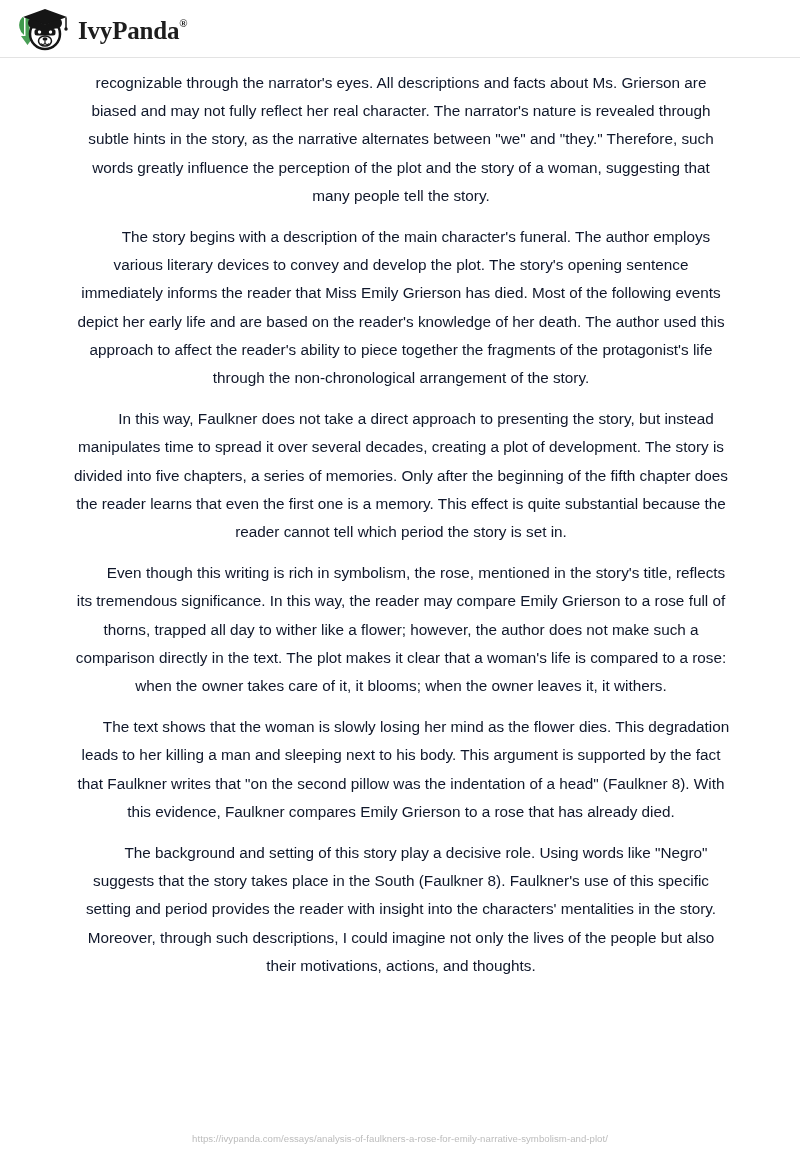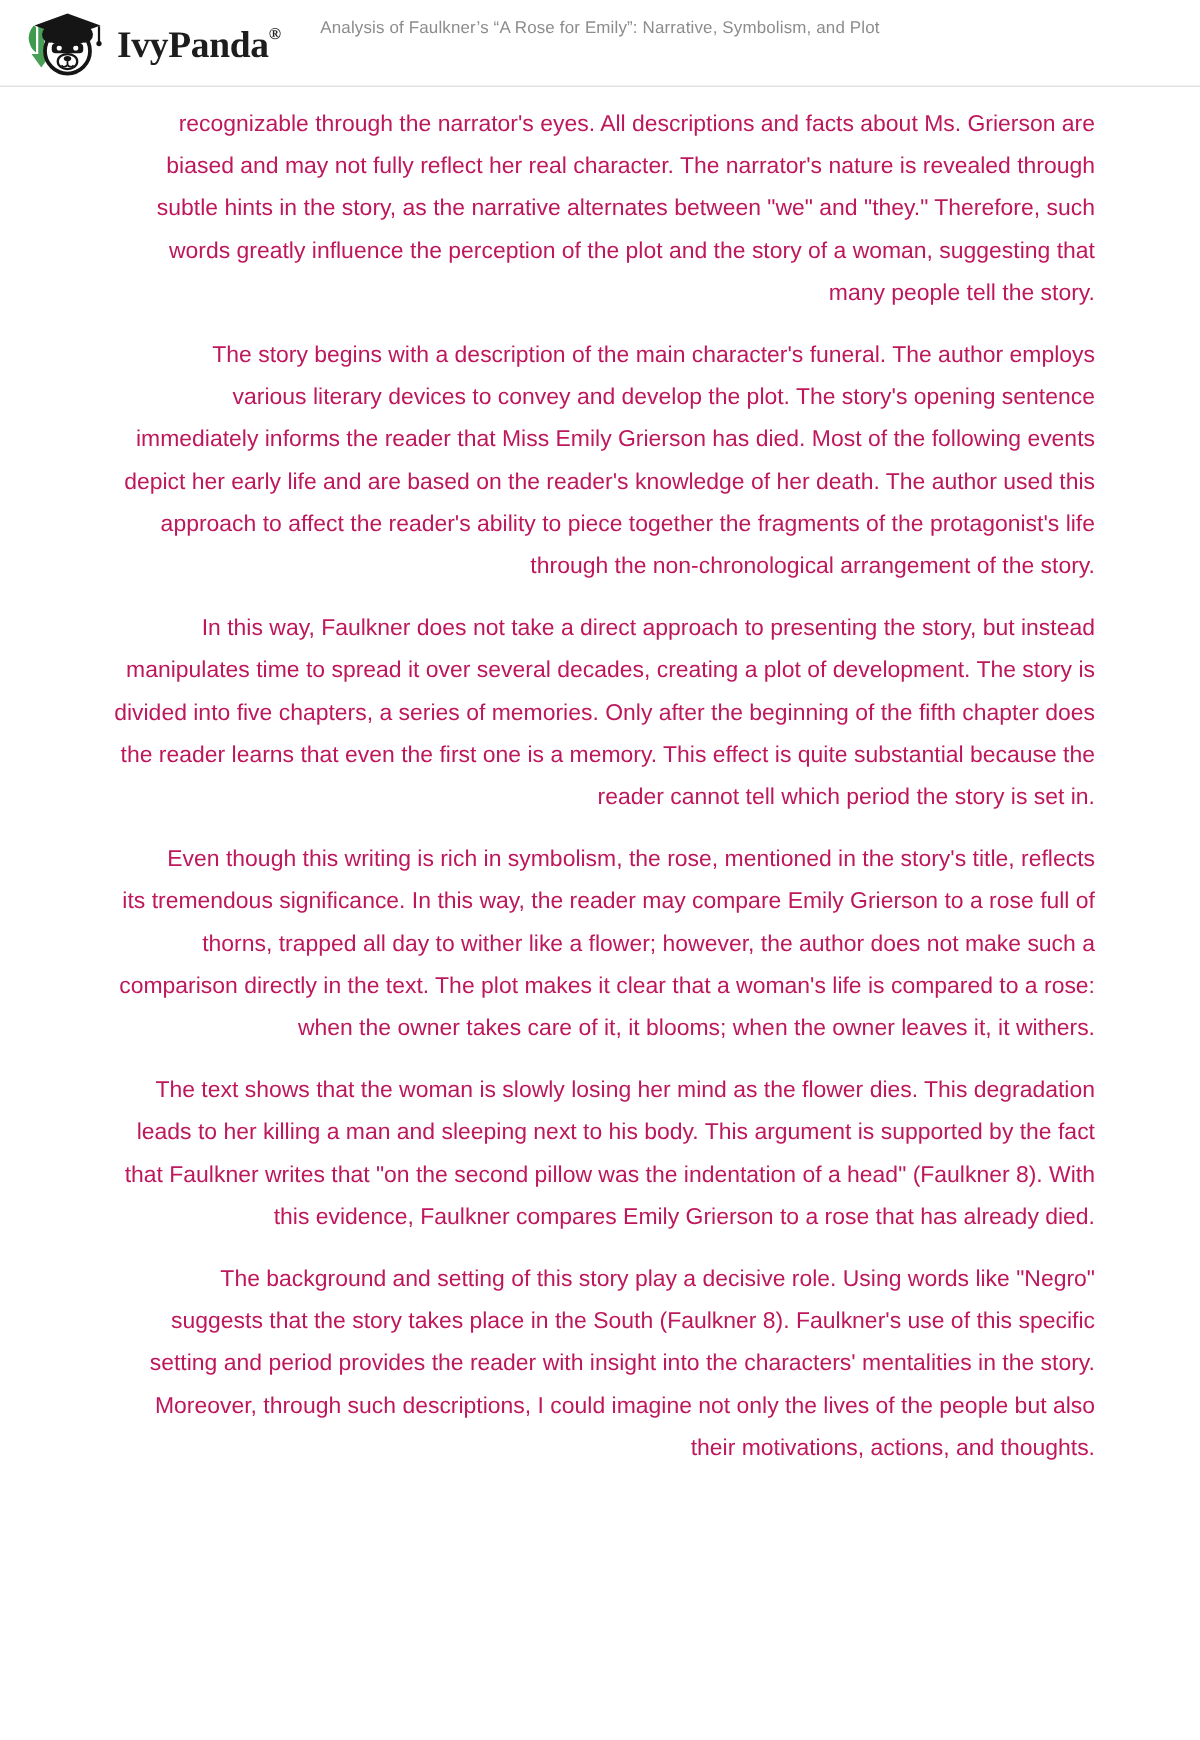--- a/index.html
+++ b/index.html
@@ -100,23 +100,23 @@
   .content {
     position: absolute;
     left: 72px;
     top: 69px;
     width: 658px;
   }
 
   .para {
     font-size: 15.3px;
     line-height: 28.2px;
-    color: #be185d;
+    color: #0f172a;
     margin: 0 0 13px 0;
-    text-align: right;
+    text-align: center;
     text-indent: 0;
     word-spacing: 0px;
   }
   .para.first-no-indent {
     text-indent: 0;
   }
   .para.indent {
     text-indent: 30px;
   }
 
@@ -176,31 +176,33 @@
         <path d="M62 75 q5 4 8 0" stroke="#151515" stroke-width="2.2" fill="none"></path>
 
         <path d="M62 6 L106 22 L62 38 L18 22 Z" fill="#151515"></path>
         <path d="M40 28 L40 44 q22 13 44 0 L84 28 L62 37 Z" fill="#151515"></path>
         <path d="M104 23 L104 44" stroke="#151515" stroke-width="3" fill="none"></path>
         <circle cx="104" cy="46" r="3.5" fill="#151515"></circle>
       </svg>
       <span class="brand-word"><span>IvyPanda</span><span class="reg">®</span></span>
     </div>
 
-    <div class="header-title">Analysis of Faulkner’s “A Rose for Emily”: Narrative, Symbolism, and Plot</div>
   </div>
   <div class="header-rule"></div>
 
   <div class="content">
 
     <p class="para first-no-indent">recognizable through the narrator's eyes. All descriptions and facts about Ms. Grierson are biased and may not fully reflect her real character. The narrator's nature is revealed through subtle hints in the story, as the narrative alternates between "we" and "they." Therefore, such words greatly influence the perception of the plot and the story of a woman, suggesting that many people tell the story.</p>
     <p class="para indent">The story begins with a description of the main character's funeral. The author employs various literary devices to convey and develop the plot. The story's opening sentence immediately informs the reader that Miss Emily Grierson has died. Most of the following events depict her early life and are based on the reader's knowledge of her death. The author used this approach to affect the reader's ability to piece together the fragments of the protagonist's life through the non-chronological arrangement of the story.</p>
     <p class="para indent">In this way, Faulkner does not take a direct approach to presenting the story, but instead manipulates time to spread it over several decades, creating a plot of development. The story is divided into five chapters, a series of memories. Only after the beginning of the fifth chapter does the reader learns that even the first one is a memory. This effect is quite substantial because the reader cannot tell which period the story is set in.</p>
 
 
     <p class="para indent">Even though this writing is rich in symbolism, the rose, mentioned in the story's title, reflects its tremendous significance. In this way, the reader may compare Emily Grierson to a rose full of thorns, trapped all day to wither like a flower; however, the author does not make such a comparison directly in the text. The plot makes it clear that a woman's life is compared to a rose: when the owner takes care of it, it blooms; when the owner leaves it, it withers.</p>
     <p class="para indent">The text shows that the woman is slowly losing her mind as the flower dies. This degradation leads to her killing a man and sleeping next to his body. This argument is supported by the fact that Faulkner writes that "on the second pillow was the indentation of a head" (Faulkner 8). With this evidence, Faulkner compares Emily Grierson to a rose that has already died.</p>
     <p class="para indent">The background and setting of this story play a decisive role. Using words like "Negro" suggests that the story takes place in the South (Faulkner 8). Faulkner's use of this specific setting and period provides the reader with insight into the characters' mentalities in the story. Moreover, through such descriptions, I could imagine not only the lives of the people but also their motivations, actions, and thoughts.</p>
 
   </div>
 
+  <div class="page-footer">
+    <a class="footer-url" href="#">https://ivypanda.com/essays/analysis-of-faulkners-a-rose-for-emily-narrative-symbolism-and-plot/</a>
+  </div>
 
 </div>
 
 </body></html>

